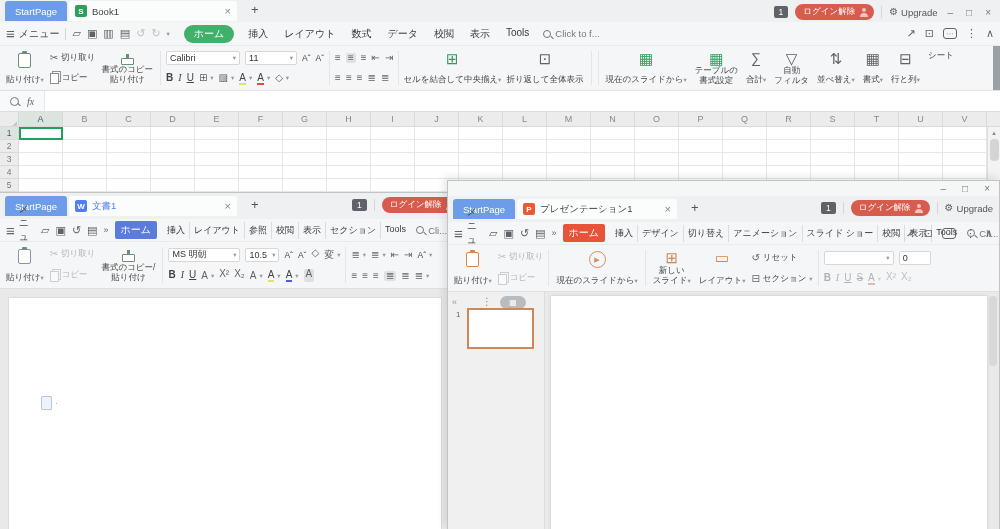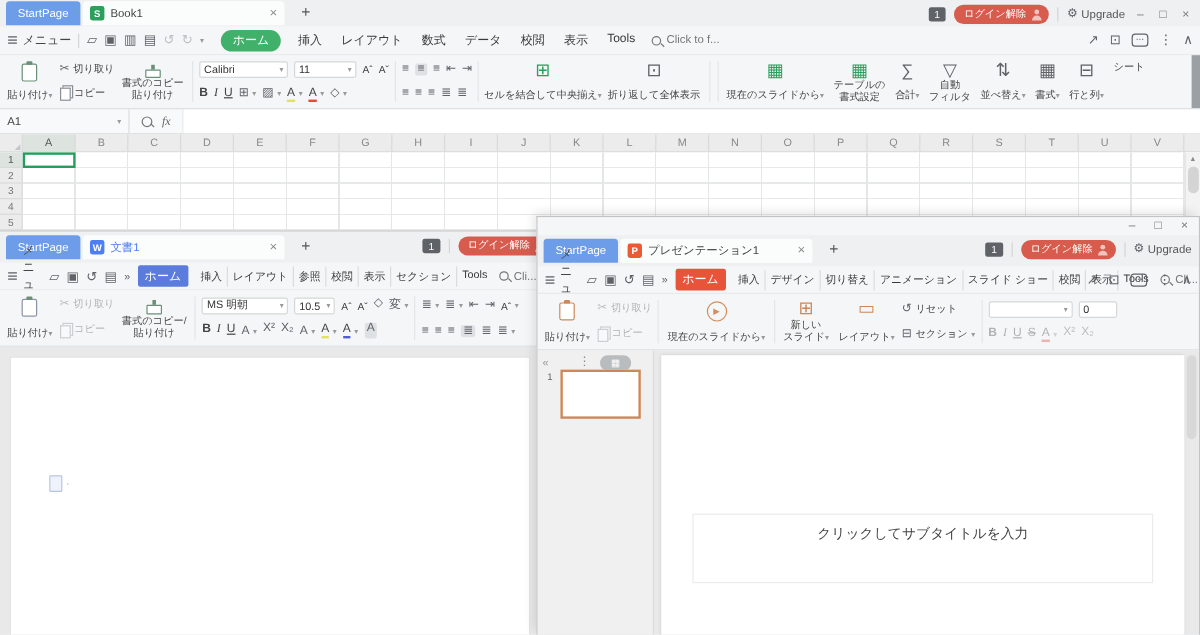--- a/index.html
+++ b/index.html
@@ -311,24 +311,20 @@
         <span class="gi big">⊟</span>
         <span class="lbl"><span>行と列</span><span class="caret">▾</span></span>
       </div>
     <div class="tb-big">
         <span class="lbl">シート</span>
       </div>
     <div class="darkstrip"></div>
   </div>
 
   <div class="fbar">
-    <div class="namebox">
-        <span>A1</span>
-        <span class="caret">▾</span>
-      </div>
     <div class="fico">
       <span class="ic-search" style="width:9px;height:9px"></span>
       <span class="fxi">fx</span>
     </div>
     <div class="finput"></div>
   </div>
 
   <div class="colhdr">
     <div class="corner">
         <span>◢</span>
@@ -679,22 +675,19 @@
       <span class="coll">«</span>
       <span class="ol">⋮</span>
       <span class="pill">
           <span>▦</span>
         </span>
       <span class="thumbnum">1</span>
       <div class="thumb1"></div>
     </div>
     <div class="pmain">
       <div class="slide">
-        <div class="subbox">
-            <span class="t">クリックしてサブタイトルを入力</span>
-          </div>
       </div>
       <div class="pscroll">
           <div class="thumb"></div>
         </div>
     </div>
   </div>
 </div>
 
 </body></html>

